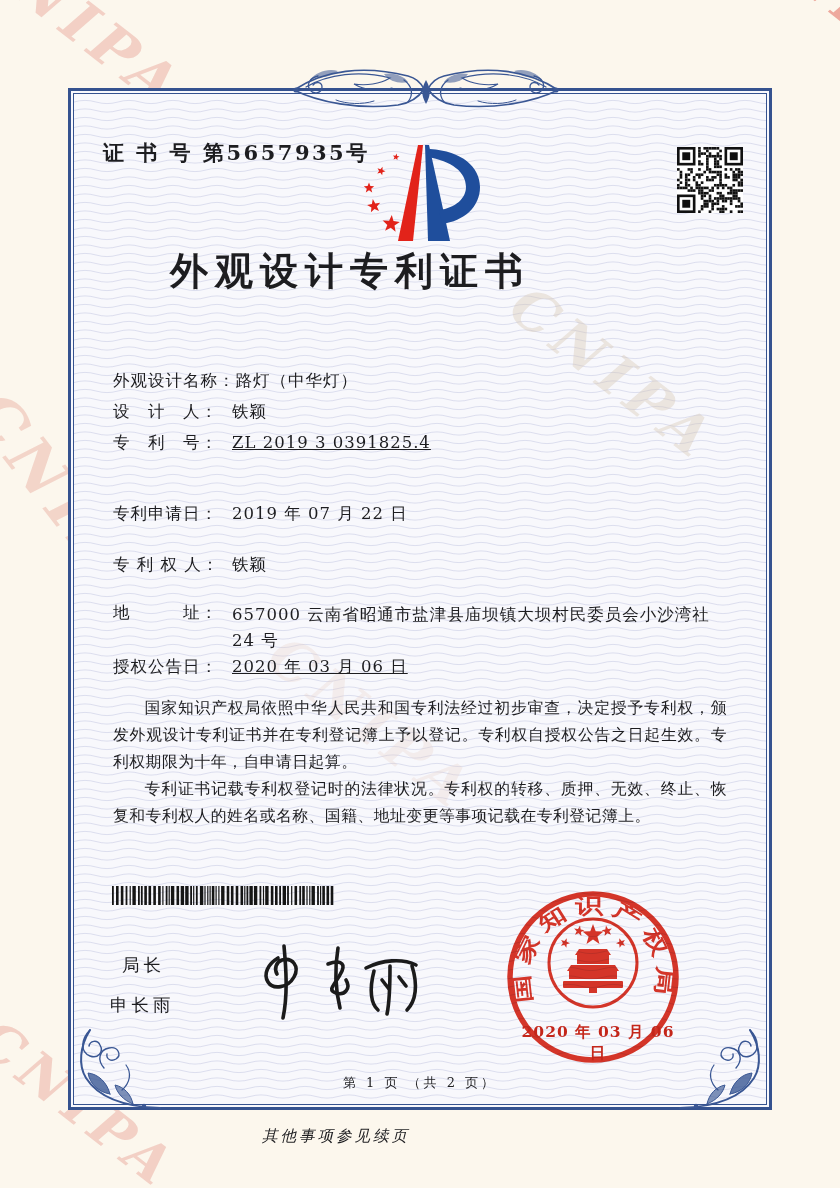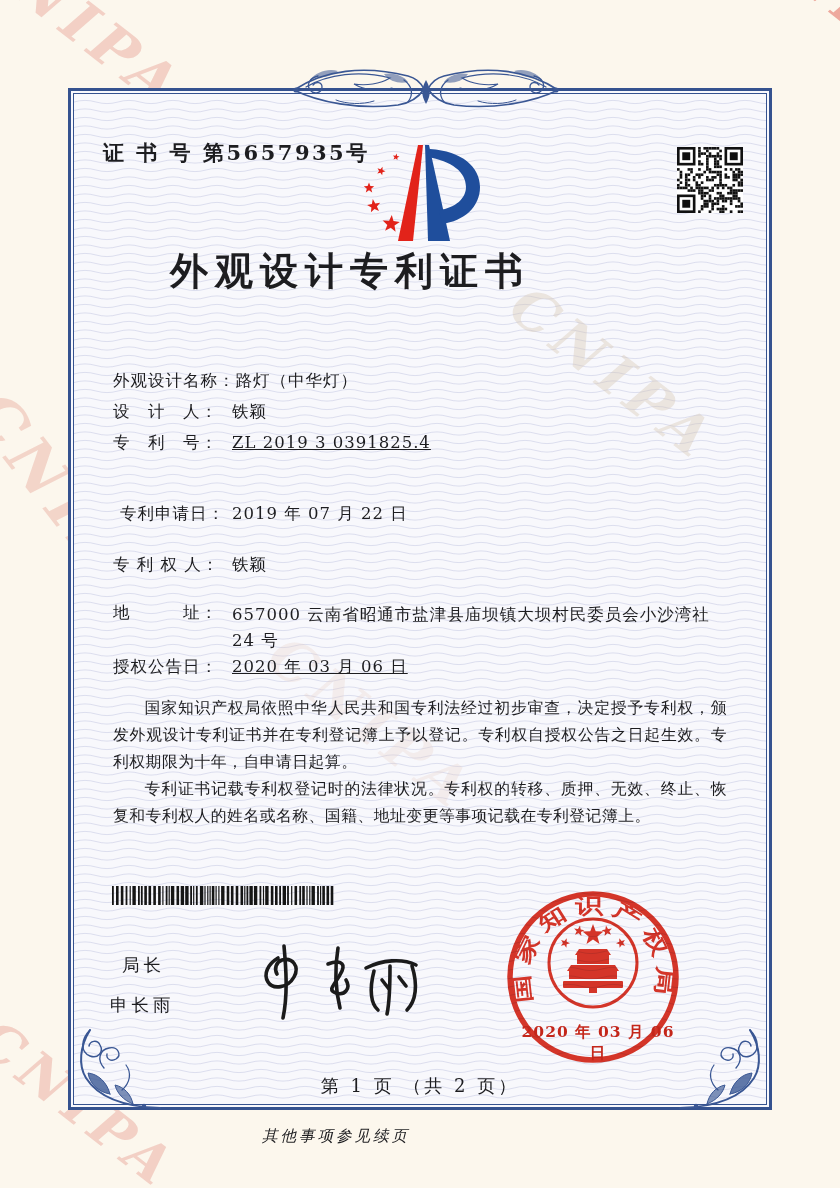--- a/index.html
+++ b/index.html
@@ -37,21 +37,21 @@
     position:absolute;left:113px;top:694px;width:614px;z-index:5;
     font-size:15.8px;line-height:27px;text-align:justify;letter-spacing:0.5px;
   }
   .paras p{margin:0;text-indent:2em;}
   .officer-title{position:absolute;left:122px;top:953px;font-size:17.5px;letter-spacing:4px;z-index:5;}
   .officer-name{position:absolute;left:110px;top:993px;font-size:17.5px;letter-spacing:4px;z-index:5;}
   .seal-date{
     position:absolute;left:518px;top:1022px;width:160px;text-align:center;z-index:7;
     color:#c4261a;font-size:15.5px;font-weight:600;letter-spacing:1px;
   }
-  .page-ind{position:absolute;left:0;top:1074px;width:840px;text-align:center;font-size:18px;letter-spacing:3px;z-index:5;}
+  .page-ind{position:absolute;left:0;top:1074px;width:840px;text-align:center;font-size:13px;letter-spacing:3px;z-index:5;}
   .cont-note{
     position:absolute;left:0;top:1126px;width:672px;text-align:center;
     font-size:15.5px;font-style:italic;letter-spacing:3px;z-index:5;
   }
   .z4{z-index:4;} .z5{z-index:5;} .z6{z-index:6;}
   .seal{opacity:.94;mix-blend-mode:multiply;}
   .mirror{transform:scaleX(-1);}
 </style>
 </head>
 <body>
@@ -341,21 +341,21 @@
 
 <div class="row" style="top:350px;margin-top:20px;">
   <span class="flabel">外观设计名称：</span><span>路灯（中华灯）</span>
 </div>
 <div class="row" style="top:401px;">
   <span class="flabel">设　计　人：</span><span>铁颖</span>
 </div>
 <div class="row" style="top:432px;text-decoration:underline;">
   <span class="flabel">专　利　号：</span><span>ZL 2019 3 0391825.4</span>
 </div>
-<div class="row" style="top:503px;text-align:center;">
+<div class="row" style="top:503px;">
   <span class="flabel">专利申请日：</span><span>2019 年 07 月 22 日</span>
 </div>
 <div class="row" style="top:554px;">
   <span class="flabel">专 利 权 人：</span><span>铁颖</span>
 </div>
 <div class="row" style="top:602px;">
   <span class="flabel">地　　　址：</span><span class="addrval">657000 云南省昭通市盐津县庙坝镇大坝村民委员会小沙湾社 24 号</span>
 </div>
 <div class="row" style="top:656px;width:614px;text-decoration:underline;">
   <span class="flabel">授权公告日：</span><span>2020 年 03 月 06 日</span>

